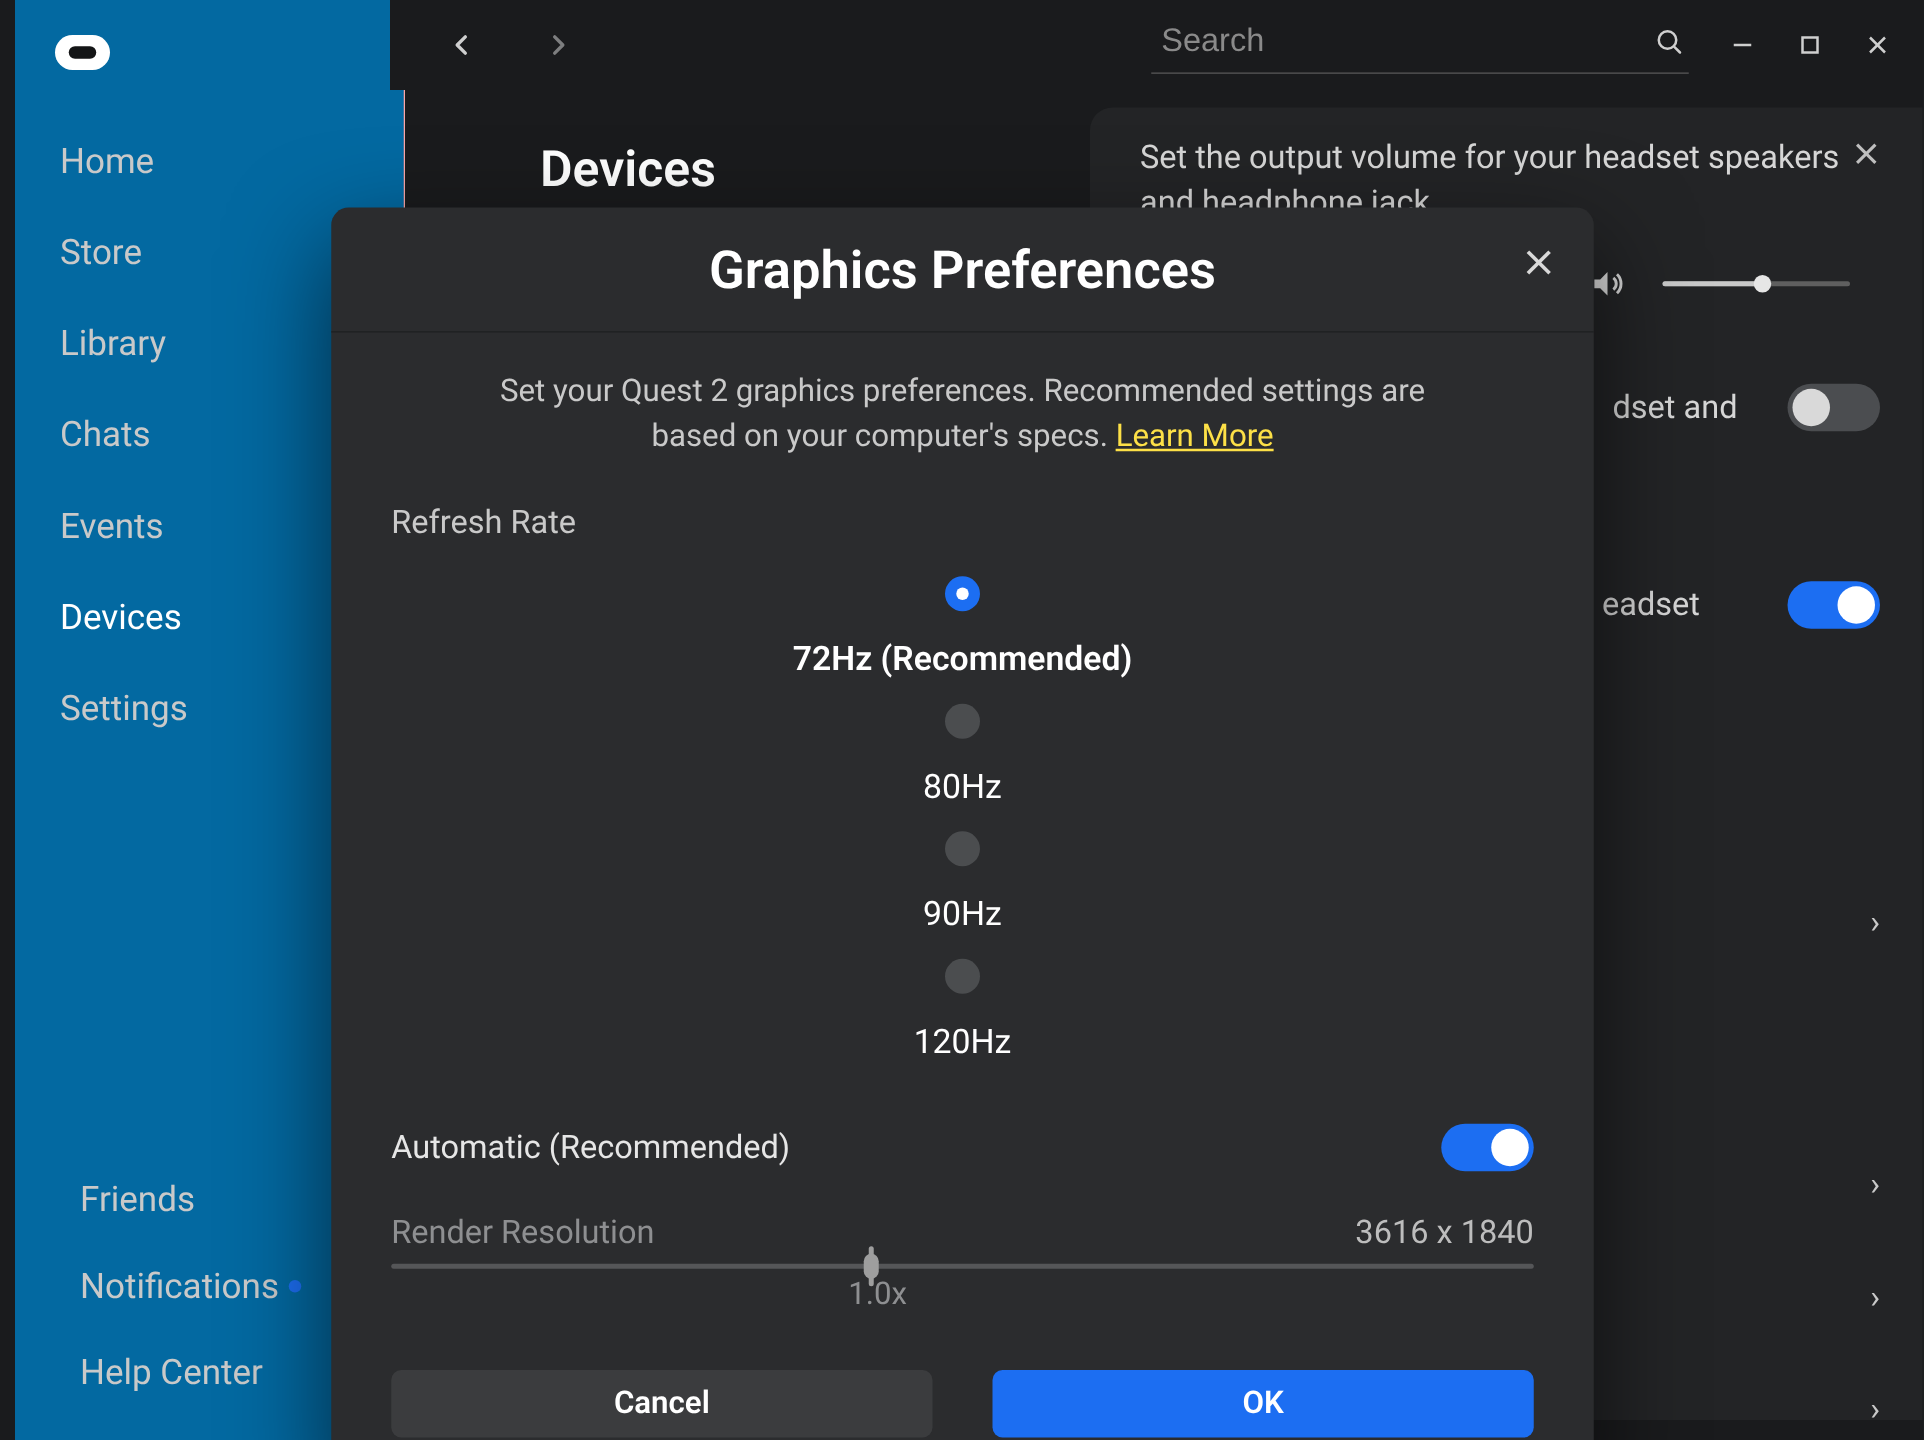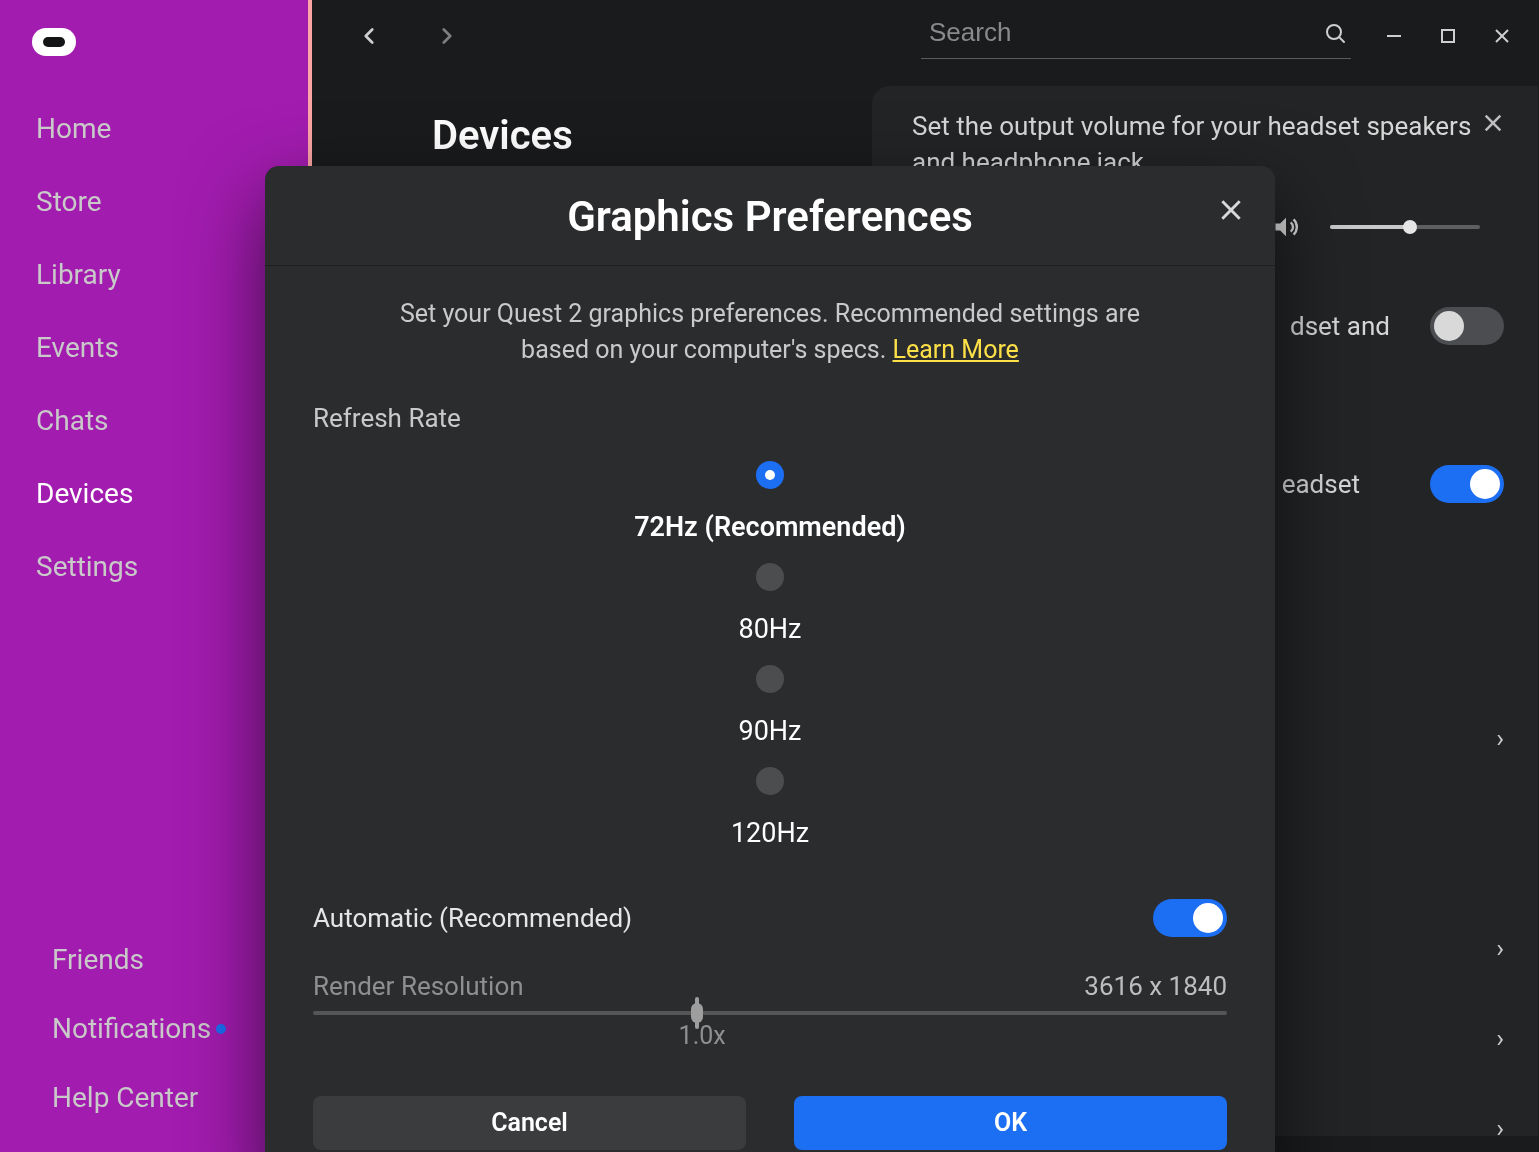--- a/index.html
+++ b/index.html
@@ -7,24 +7,24 @@
   body {
     font-family: -apple-system, BlinkMacSystemFont, "Segoe UI", Roboto, Helvetica, Arial, sans-serif;
     background: #1a1b1d;
     color: #e6e6e6;
     position: relative;
   }
 
   
   .sidebar {
     position: absolute;
-    left: 0; top: 0;
+    left: 12px; top: 0;
     width: 312px; height: 1152px;
-    background: #a21caf;
-    border-right: 4px solid #fca5a5;
+    background: #0369a1;
+    border-right: 1px solid #fca5a5;
     padding-top: 12px;
     display: flex;
     flex-direction: column;
   }
   .logo-wrap {
     height: 60px;
     display: flex;
     align-items: center;
     padding-left: 32px;
   }
@@ -239,22 +239,22 @@
 <body>
 
 <div class="sidebar">
   <div class="logo-wrap">
     <div class="logo"></div>
   </div>
   <div class="nav-list">
     <div class="nav-item">Home</div>
     <div class="nav-item">Store</div>
     <div class="nav-item">Library</div>
+    <div class="nav-item">Chats</div>
     <div class="nav-item">Events</div>
-    <div class="nav-item">Chats</div>
     <div class="nav-item active">Devices</div>
     <div class="nav-item">Settings</div>
   </div>
   <div class="sidebar-spacer"></div>
   <div class="sidebar-bottom">
     <div class="nav-item bottom">
       <span>Friends</span>
     </div>
     <div class="nav-item bottom">
       <span>Notifications</span>

